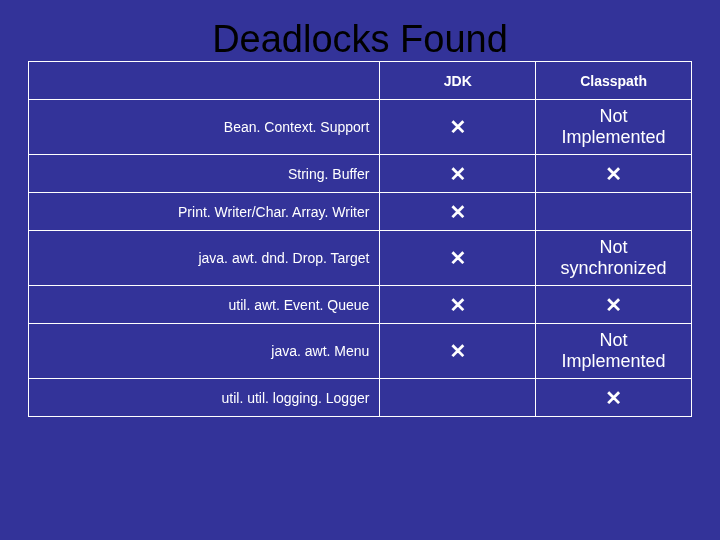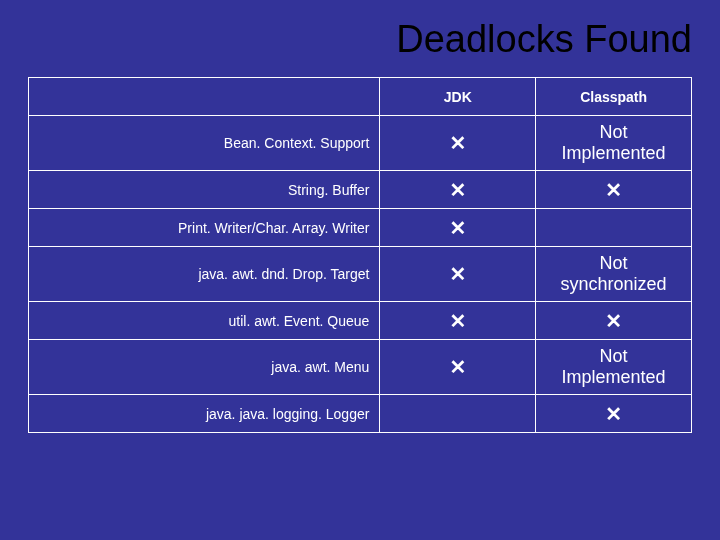--- a/index.html
+++ b/index.html
@@ -12,22 +12,22 @@
   }
   .slide {
     width: 720px;
     height: 540px;
     padding: 14px 28px 0 28px;
   }
   .title {
     color: #000;
     font-size: 38px;
     font-weight: 400;
-    text-align: right;
-    margin-bottom: 16px;
+    text-align: center;
+    margin-bottom: 0;
     margin-top: 4px;
   }
   table {
     width: 100%;
     border-collapse: collapse;
     table-layout: fixed;
     margin-bottom: 22px;
   }
   col.name { width: 53%; }
   col.jdk { width: 23.5%; }
@@ -102,20 +102,20 @@
         <td class="name">util. awt. Event. Queue</td>
         <td class="val"><span class="x">✕</span></td>
         <td class="val"><span class="x">✕</span></td>
       </tr>
       <tr>
         <td class="name">java. awt. Menu</td>
         <td class="val"><span class="x">✕</span></td>
         <td class="val">Not Implemented</td>
       </tr>
       <tr>
-        <td class="name">java. java. logging. Logger</td>
+        <td class="name">util. util. logging. Logger</td>
         <td class="val"></td>
         <td class="val"><span class="x">✕</span></td>
       </tr>
     </tbody>
   </table>
 
 </div>
 
 </body></html>

